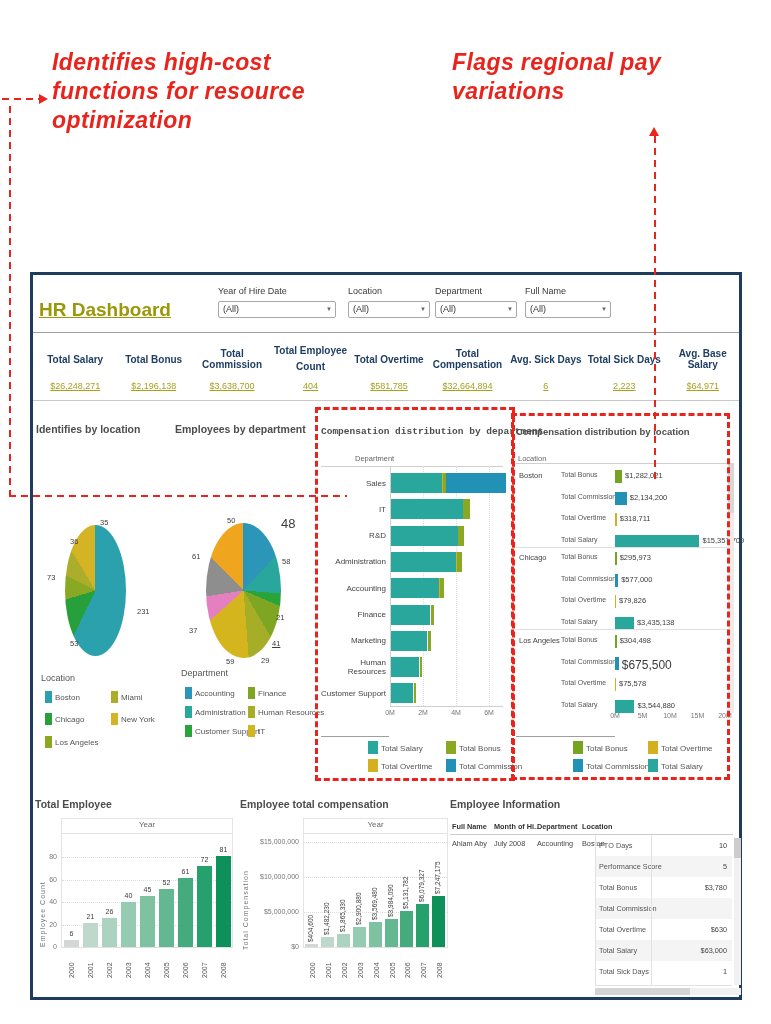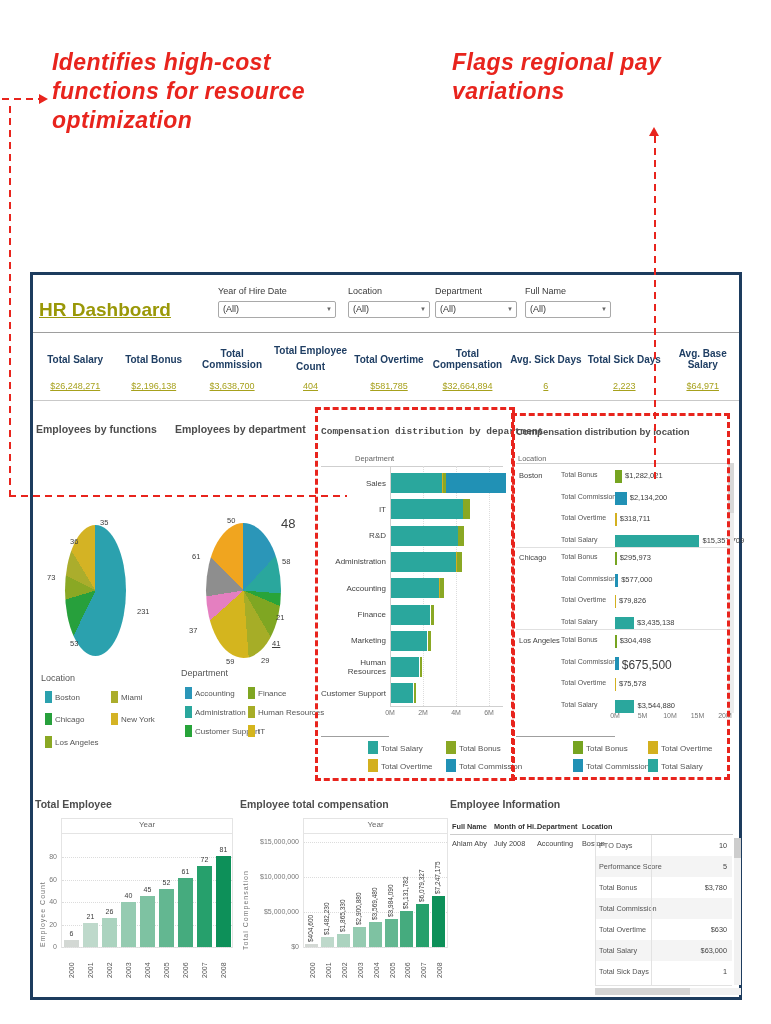--- a/index.html
+++ b/index.html
@@ -88,21 +88,21 @@
           <div style="height: 44px; display: flex; align-items: center; text-align: center; font-size: 10px; font-weight: bold; color: rgb(31, 62, 99); line-height: 11px;">Total Sick Days</div>
           <div style="font-size: 9px; color: rgb(167, 161, 29); text-decoration: underline;">2,223</div>
         </div>
         <div style="flex: 1 1 0%; display: flex; flex-direction: column; align-items: center;">
           <div style="height: 44px; display: flex; align-items: center; text-align: center; font-size: 10px; font-weight: bold; color: rgb(31, 62, 99); line-height: 11px;">Avg. Base Salary</div>
           <div style="font-size: 9px; color: rgb(167, 161, 29); text-decoration: underline;">$64,971</div>
         </div>
       </div>
     <div class="hline" style="left:0;top:125px;width:706px;"></div>
 
-    <div class="sec-title s10" style="left:3px;top:148px;">Employees by functions</div>
+    <div class="sec-title s10" style="left:3px;top:148px;">Identifies by location</div>
     <div class="sec-title s10" style="left:142px;top:148px;">Employees by department</div>
     <div class="sec-title s9" style="left:288px;top:151px;font-family:Liberation Mono, monospace;">Compensation distribution by department</div>
     <div class="sec-title s9" style="left:483px;top:151px;">Compensation distribution by location</div>
     <div class="sec-title s10" style="left:2px;top:523px;">Total Employee</div>
     <div class="sec-title s10" style="left:207px;top:523px;">Employee total compensation</div>
     <div class="sec-title s10" style="left:417px;top:523px;">Employee Information</div>
   <div style="position: absolute; left: 185px; top: 11px; font-size: 9px; color: rgb(58, 58, 58);">Year of Hire Date</div>
       <div style="position: absolute; left: 185px; top: 26px; width: 118px; height: 17px; border: 1px solid rgb(169, 169, 169); border-radius: 2px; background: rgb(255, 255, 255); box-sizing: border-box;">
         <div style="position: absolute; left: 4px; top: 2px; font-size: 9px; color: rgb(51, 51, 51);">(All)</div>
         <div style="position: absolute; right: 3px; top: 4px; font-size: 6px; color: rgb(102, 102, 102);">▼</div>

